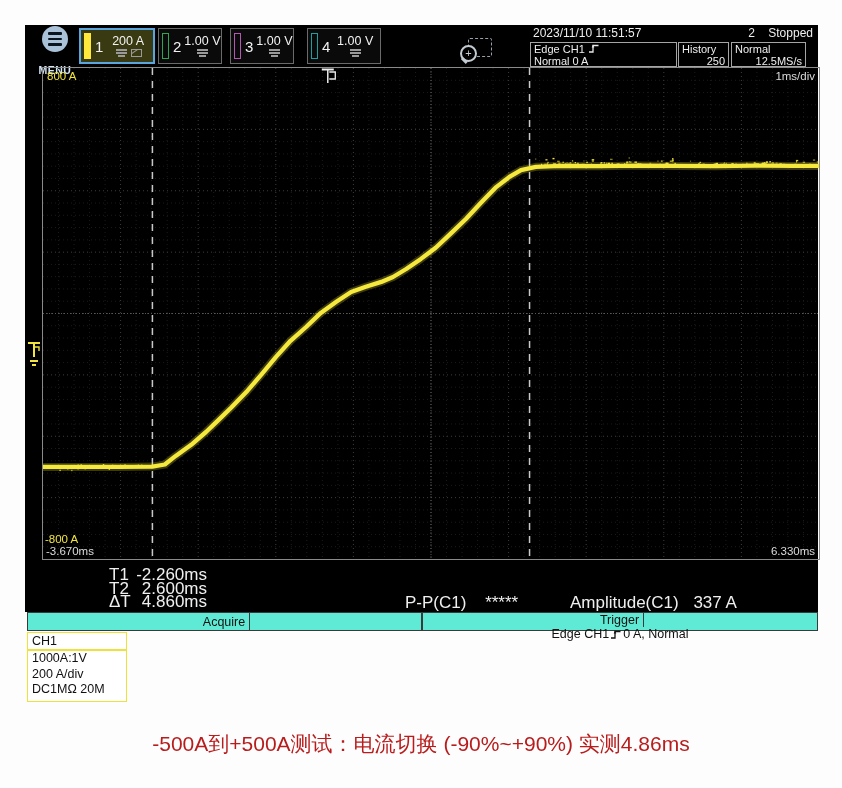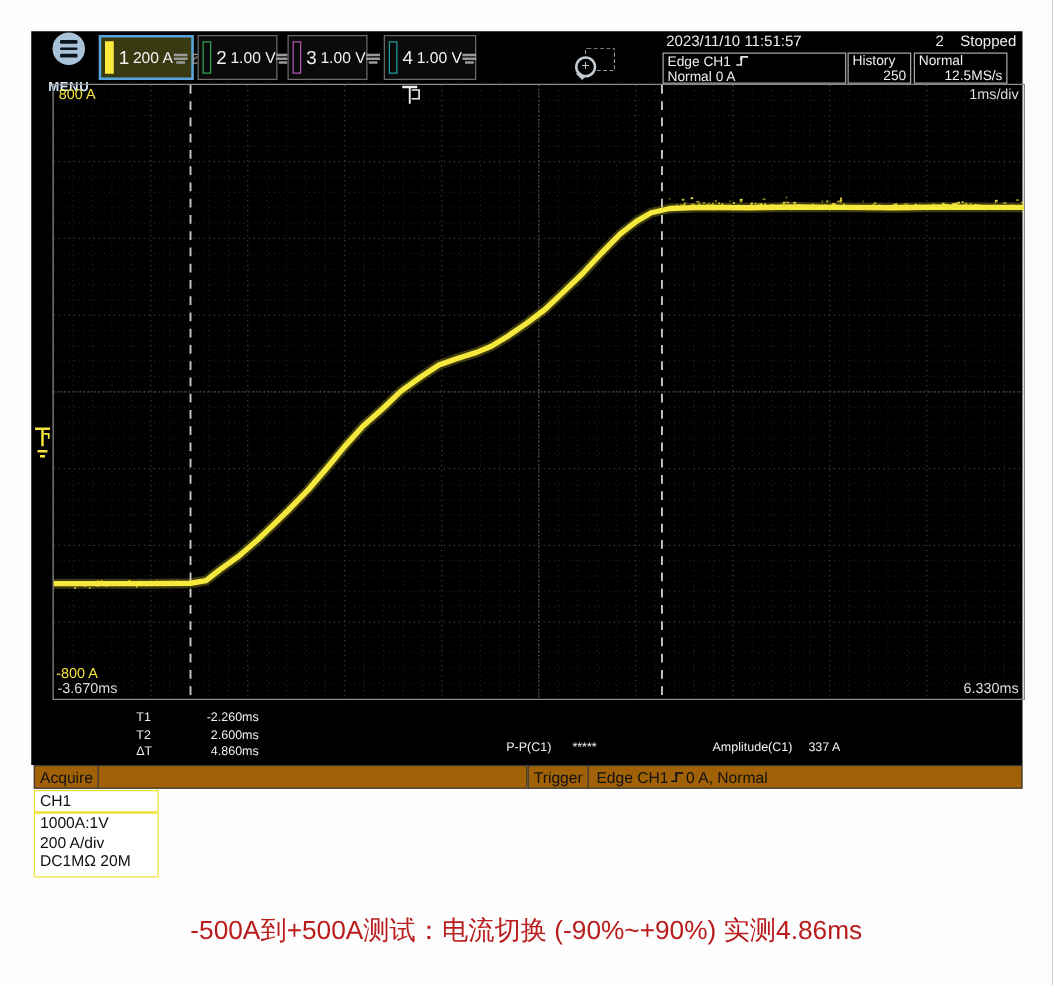--- a/index.html
+++ b/index.html
@@ -13,21 +13,21 @@
   .menu-circle{width:26px;height:26px;border-radius:50%;background:#a9c2d8;margin:0 auto;
                display:flex;flex-direction:column;justify-content:center;align-items:center;gap:3px;}
   .menu-circle i{display:block;width:14px;height:2.5px;background:#0b1520;border-radius:1px;}
   .menu-label{color:#d5e6f6;font-size:10.5px;font-weight:bold;letter-spacing:.5px;margin-top:12px;}
   
   .chbox{position:absolute;top:3px;height:36px;background:#0a0a0a;border:1px solid #6a6a6a;
          box-sizing:border-box;display:flex;align-items:center;padding:1px 3px;cursor:pointer;}
   .chbox.selected{background:#3a3a12;border:2px solid #58a6dd;}
   .ch-marker{width:7px;height:26px;margin-right:4px;box-sizing:border-box;flex:none;}
   .ch-num{color:#f2f2f2;font-size:15px;margin-right:3px;flex:none;}
-  .ch-col{flex:1;display:flex;flex-direction:row;align-items:center;}
+  .ch-col{flex:1;display:flex;flex-direction:column;align-items:center;}
   .ch-val{color:#f2f2f2;font-size:12.5px;line-height:13px;white-space:nowrap;}
   .ch-icons{display:flex;gap:3px;margin-top:1px;align-self:center;}
   .icon-gnd{width:13px;height:8px;position:relative;}
   .icon-gnd b{position:absolute;left:1px;right:1px;top:0;height:2px;background:#9a9a9a;}
   .icon-gnd i{position:absolute;top:3px;height:2px;background:#9a9a9a;}
   .icon-gnd i.g1{left:1px;right:1px;}
   .icon-gnd i.g2{left:3px;right:3px;top:6px;}
   .icon-probe{width:11px;height:8px;border:1.5px solid #9a9a9a;box-sizing:border-box;position:relative;overflow:hidden;}
   .icon-probe::after{content:"";position:absolute;left:-2px;bottom:-4px;width:12px;height:8px;
                      border-top:1.5px solid #9a9a9a;transform:rotate(-35deg);}
@@ -49,32 +49,32 @@
   
   .plot{position:absolute;left:17px;top:42px;width:776px;height:491px;border:1px solid #8a8a8a;box-sizing:content-box;}
   .plot svg{position:absolute;left:0;top:0;}
   .plot-label{position:absolute;font-size:11.5px;line-height:12px;white-space:nowrap;}
   .lab-yellow{color:#f2e43c;}
   .lab-white{color:#dcdcdc;}
   
   .trig-level{position:absolute;left:1px;top:312px;}
   
   .meas{position:absolute;left:0;top:540px;width:793px;height:47px;color:#efefef;
-        font-size:10px;font-family:"Liberation Sans",sans-serif;}
+        font-size:17px;font-family:"Liberation Sans",sans-serif;}
   .cur-rows{position:absolute;left:84px;top:3px;}
   .cur-row{display:flex;line-height:13.5px;}
   .cur-row .l{width:26px;}
   .cur-row .v{width:72px;text-align:right;}
   .pp{position:absolute;left:380px;top:28px;}
   .pp .lab{margin-right:14px;}
   .amp{position:absolute;left:545px;top:28px;}
   .amp .lab{margin-right:10px;}
   
   .strip{position:absolute;left:27px;top:612px;width:791px;height:19px;display:flex;font-size:12.5px;color:#111;}
-  .grp{display:flex;border:1px solid #3a3a3a;box-sizing:border-box;background:#a16207;height:19px;align-items:center;}
+  .grp{display:flex;border:1px solid #3a3a3a;box-sizing:border-box;background:#5eead4;height:19px;align-items:center;flex-direction:column;}
   .grp .cell-label{padding:0 4px;border-right:1px solid #3a3a3a;height:100%;display:flex;align-items:center;}
   .grp .cell-text{padding:0 6px;white-space:nowrap;display:flex;align-items:center;gap:1px;}
   .grp-acquire{width:395px;}
   .grp-trigger{width:396px;margin-left:0;}
   
   .ch1-box{position:absolute;left:27px;top:632px;width:100px;height:70px;background:#fff;
            border:1.5px solid #ede23a;box-sizing:border-box;color:#111;font-size:12.5px;cursor:pointer;}
   .ch1-title{padding:1px 4px 0 4px;border-bottom:2px solid #ede23a;line-height:15px;}
   .ch1-line{padding:0 4px;line-height:15.5px;white-space:nowrap;}
   

